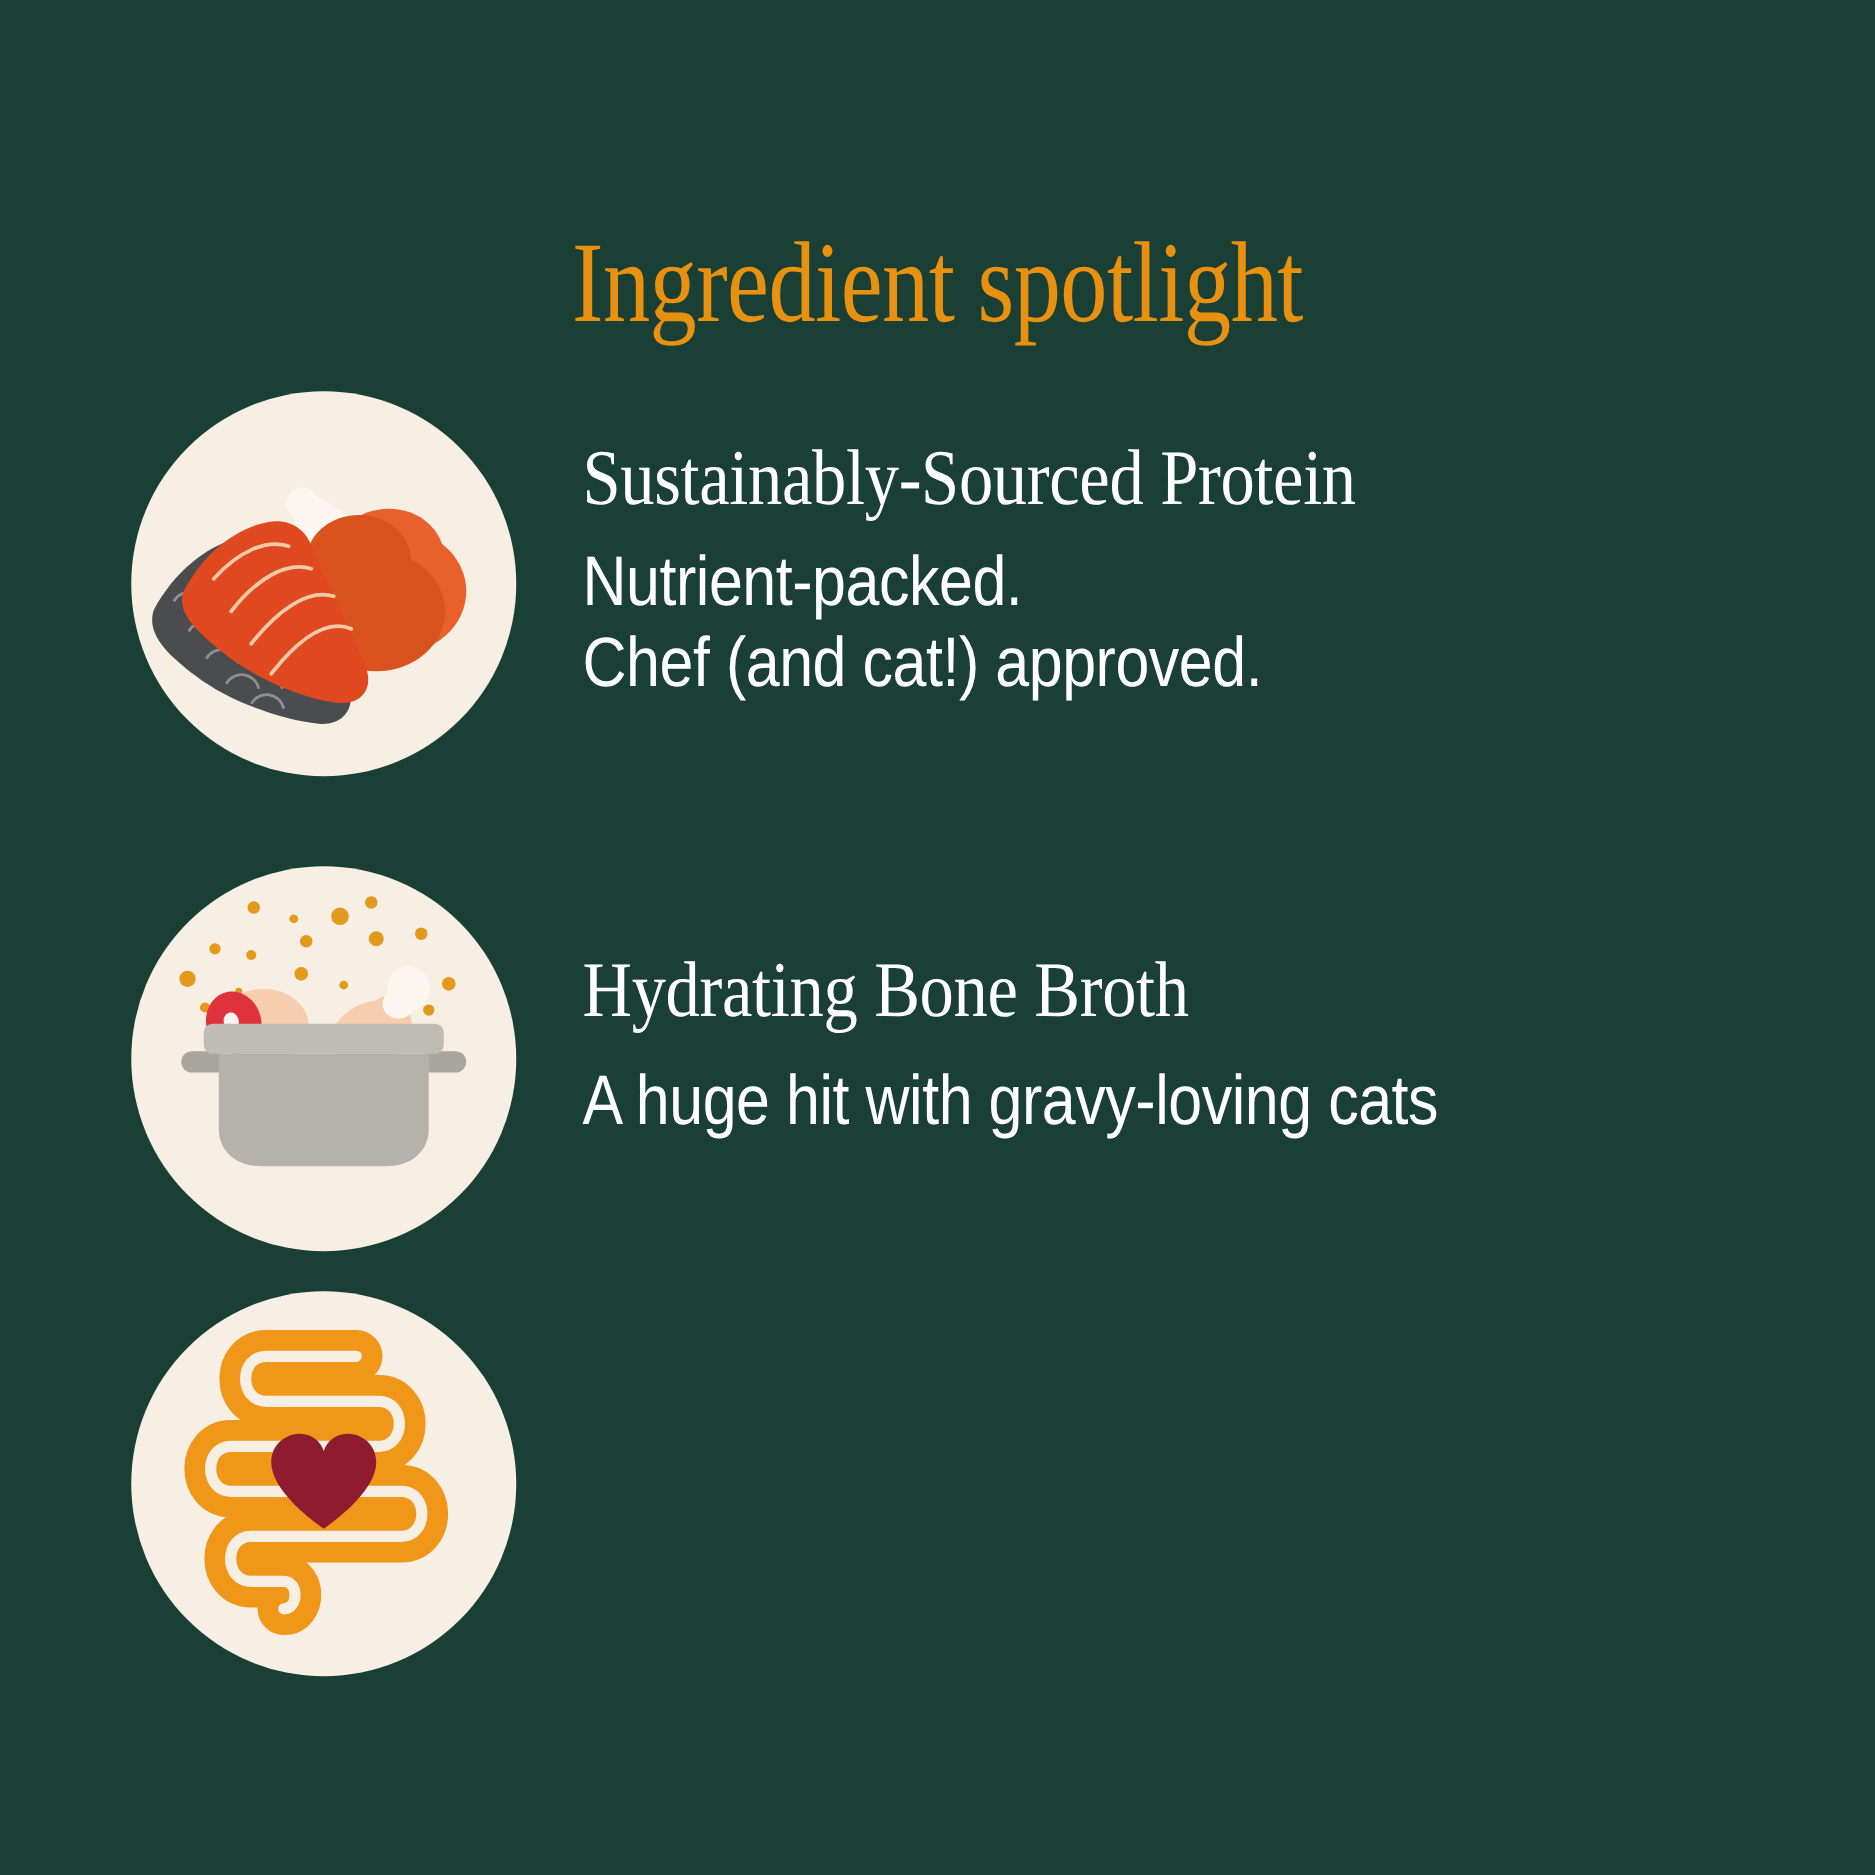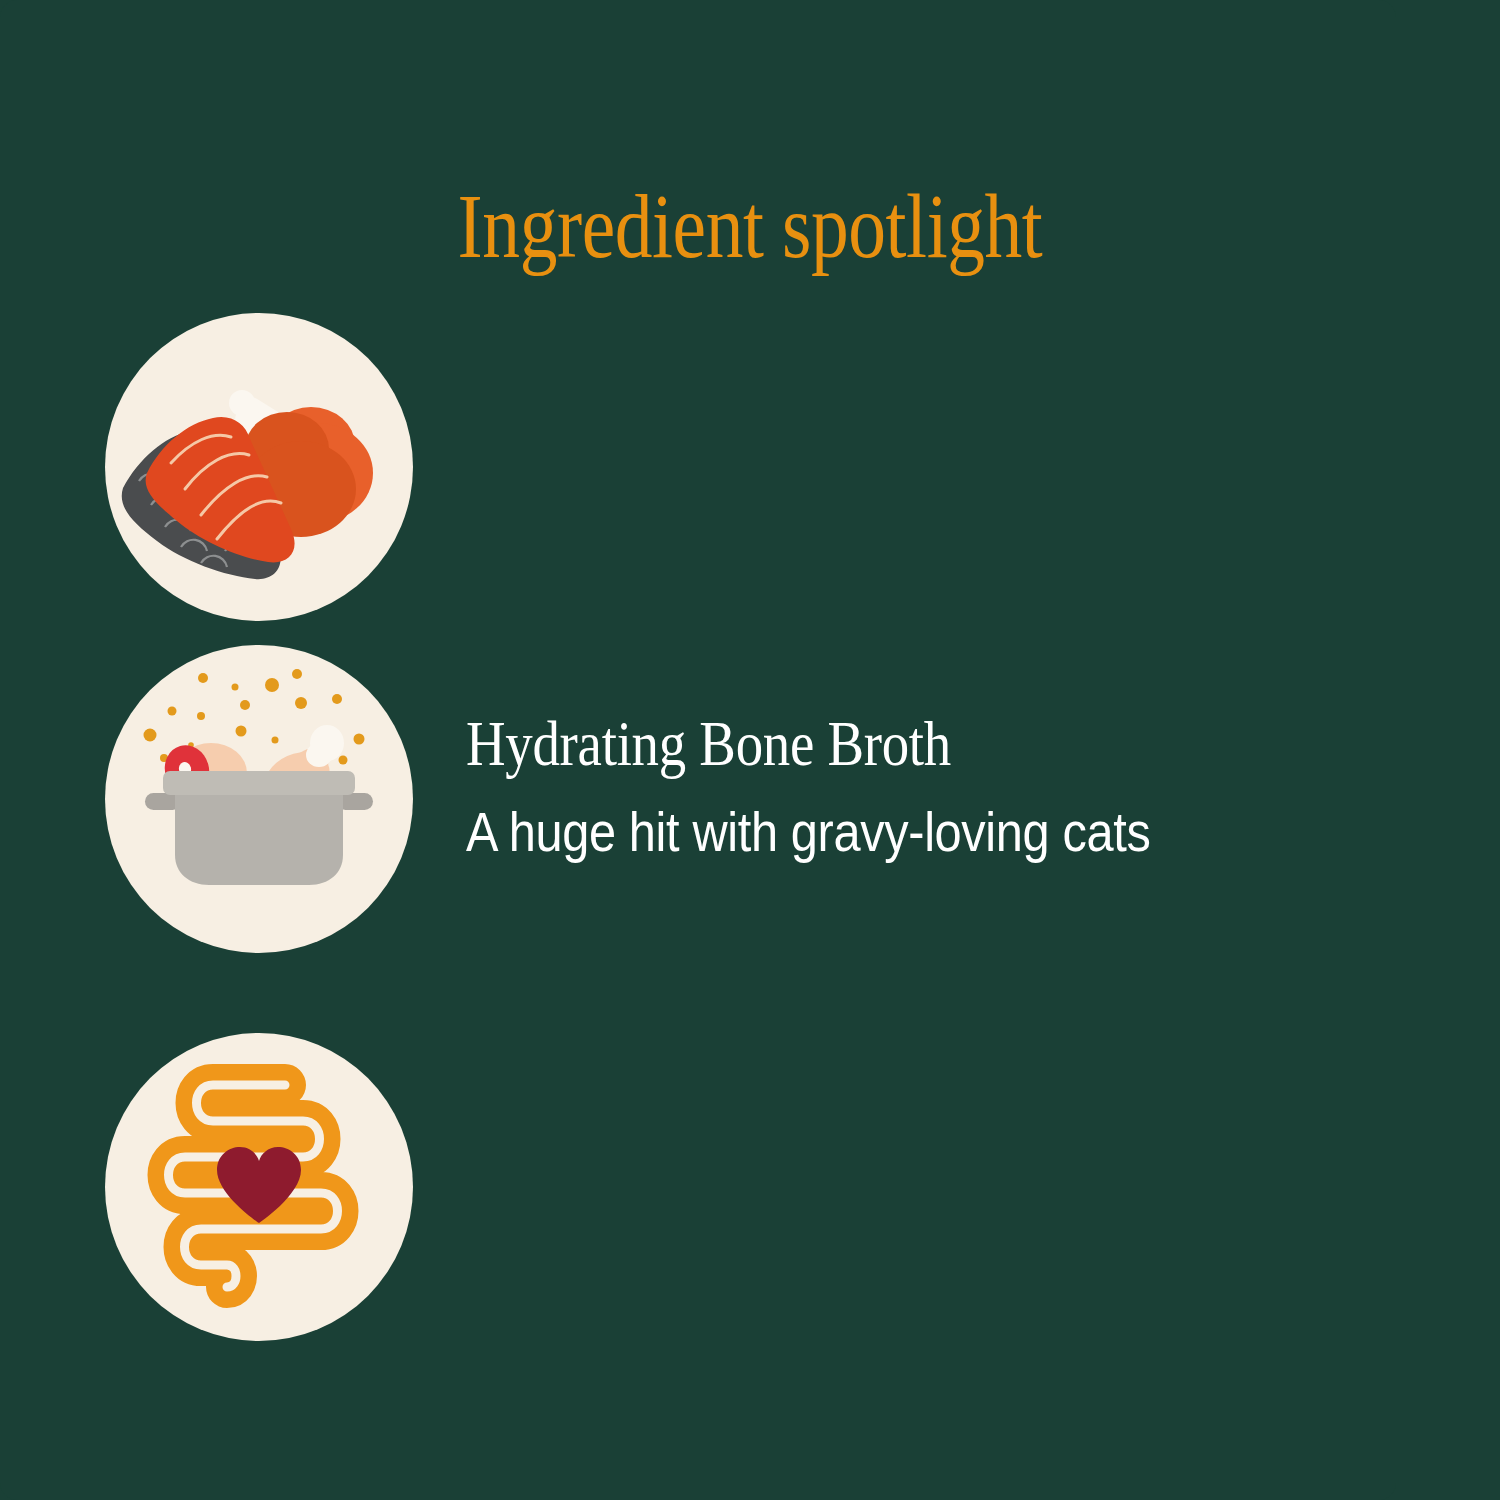--- a/index.html
+++ b/index.html
@@ -41,21 +41,21 @@
   }
 
   
   .feature {
     position: absolute;
     left: 0;
     width: 1500px;
     height: 308px;
   }
   .feature-1 { top: 313px; }
-  .feature-2 { top: 645px; }
+  .feature-2 { top: 693px; }
   .feature-3 { top: 1033px; }
 
   .icon-circle {
     position: absolute;
     left: 105px;
     top: 0;
     width: 308px;
     height: 308px;
     border-radius: 50%;
     background: #F7EFE3;
@@ -156,20 +156,25 @@
 
         <g fill="none" stroke="#F5C8A6" stroke-width="3" stroke-linecap="round">
           <path d="M66 150 C86 128 108 118 126 124"></path>
           <path d="M80 176 C100 150 124 136 144 142"></path>
           <path d="M96 202 C118 174 142 158 162 164"></path>
           <path d="M112 226 C134 198 156 182 176 190"></path>
         </g>
       </svg>
     </div>
 
+    <div class="feature-text">
+      <div class="feature-heading">Sustainably-Sourced Protein</div>
+      <div class="feature-body">Nutrient-packed.
+Chef (and cat!) approved.</div>
+    </div>
   </div>
 
   <div class="feature feature-2">
 
     <div class="icon-circle">
       <svg viewBox="0 0 308 308" xmlns="http://www.w3.org/2000/svg">
 
         <g fill="#E39A1C">
           <circle cx="98" cy="33" r="5"></circle>
           <circle cx="130" cy="42" r="3.5"></circle>

